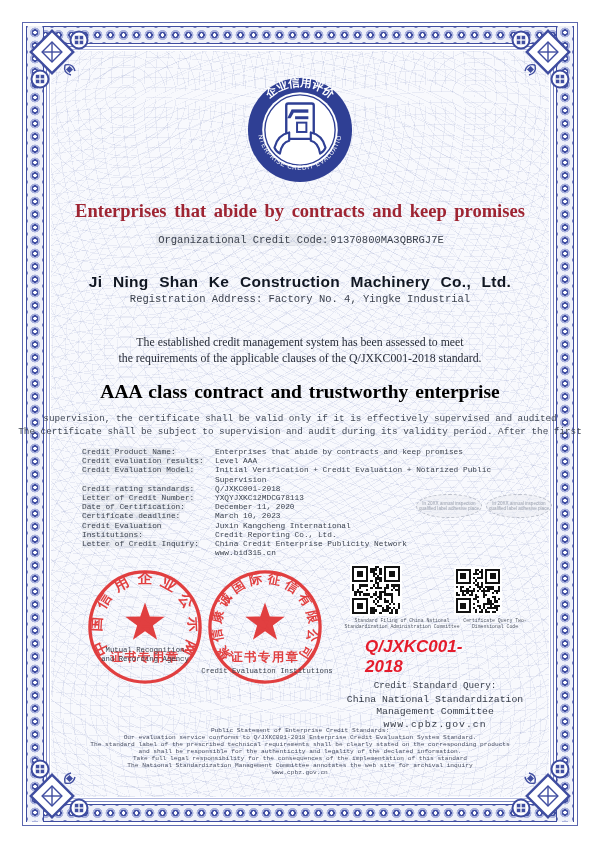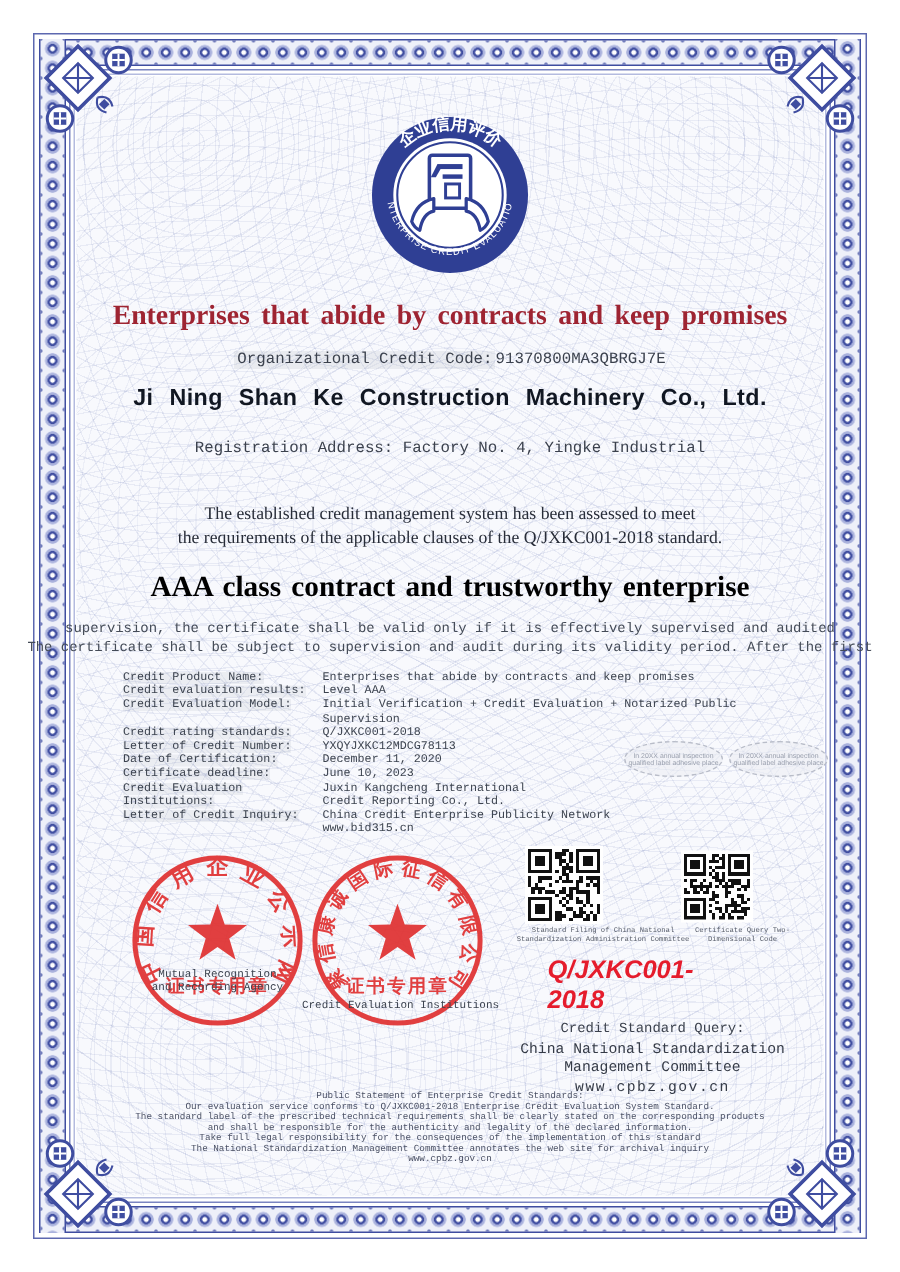--- a/index.html
+++ b/index.html
@@ -33,21 +33,21 @@
   .c-tl{top:13px;left:13px;} .c-tr{top:13px;right:13px;transform:scaleX(-1);}
   .c-bl{bottom:13px;left:13px;transform:scaleY(-1);} .c-br{bottom:13px;right:13px;transform:scale(-1,-1);}
 
   
   .center{left:0;right:0;text-align:center;}
   .serif{font-family:"Liberation Serif",serif;}
   .mono{font-family:"Liberation Mono","DejaVu Sans Mono",monospace;}
   .t-title{top:201px;font-weight:bold;font-size:18.5px;color:#9e2432;word-spacing:3px;}
   .t-orgcode{top:234px;font-size:10.5px;color:#3b414d;}
   .t-orgcode .lab{background:rgba(40,50,70,.07);padding:0 2px;}
-  .t-company{top:257px;font-weight:bold;font-size:15.5px;color:#111722;word-spacing:6px;letter-spacing:.3px;}
+  .t-company{top:273px;font-weight:bold;font-size:15.5px;color:#111722;word-spacing:6px;letter-spacing:.3px;}
   .t-address{top:291px;font-size:10.5px;line-height:17px;color:#3b414d;}
   .t-assess{top:335px;font-size:11.8px;line-height:15.5px;color:#272c38;}
   .t-aaa{top:381px;font-weight:bold;font-size:19.5px;color:#000000;word-spacing:2px;}
   .t-note{top:412px;font-size:9.3px;line-height:13px;color:#444b57;}
 
   .details{top:448px;left:82px;width:460px;font-size:7.8px;line-height:9.2px;color:#3c434f;}
   .drow{display:flex;}
   .dlab{width:133px;flex:none;}
   .dlab span{background:rgba(40,50,70,.06);}
   .dval{white-space:pre-line;}
@@ -228,21 +228,21 @@
     <div class="drow">
         <div class="dlab"><span>Letter of Credit Number:</span></div>
         <div class="dval">YXQYJXKC12MDCG78113</div>
       </div>
     <div class="drow">
         <div class="dlab"><span>Date of Certification:</span></div>
         <div class="dval">December 11, 2020</div>
       </div>
     <div class="drow">
         <div class="dlab"><span>Certificate deadline:</span></div>
-        <div class="dval">June 10, 2023</div>
+        <div class="dval">March 10, 2023</div>
       </div>
     <div class="drow">
         <div class="dlab"><span>Credit Evaluation Institutions:</span></div>
         <div class="dval">Juxin Kangcheng International
 Credit Reporting Co., Ltd.</div>
       </div>
     <div class="drow">
         <div class="dlab"><span>Letter of Credit Inquiry:</span></div>
         <div class="dval">China Credit Enterprise Publicity Network
 www.bid315.cn</div>

